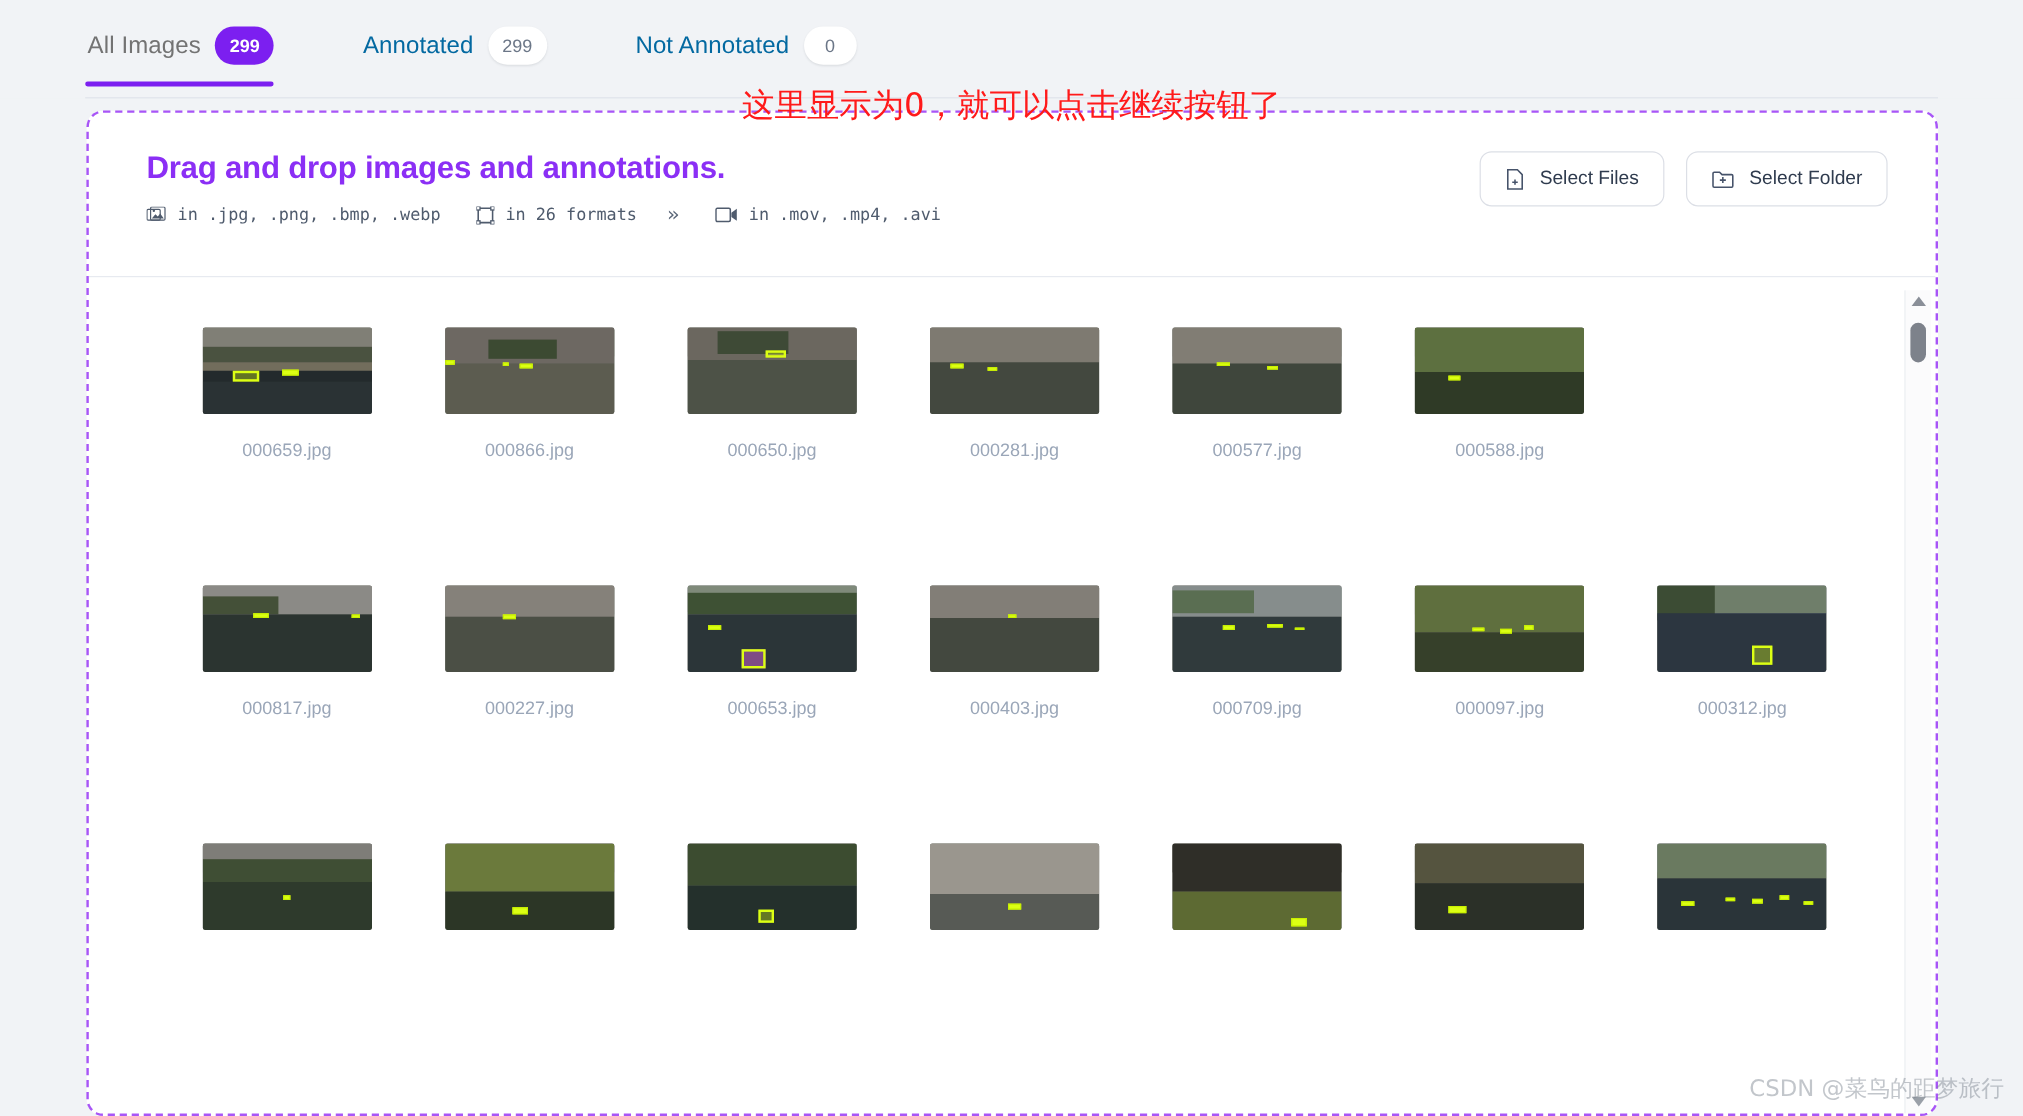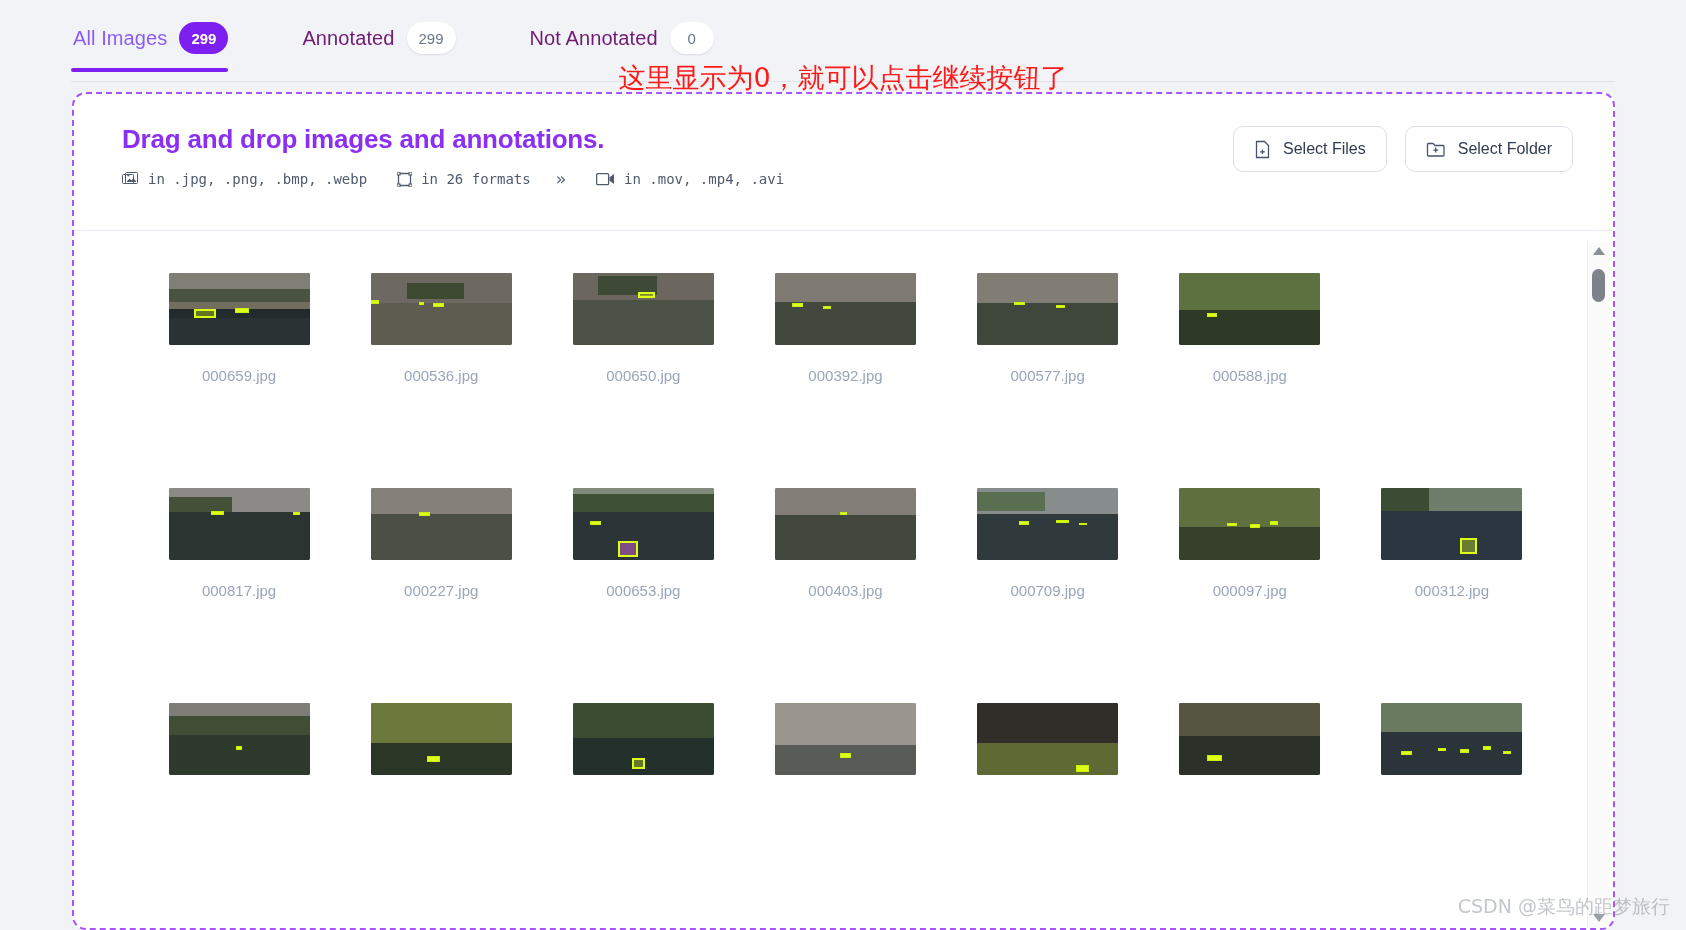--- a/index.html
+++ b/index.html
@@ -22,23 +22,23 @@
     display:flex; align-items:center; gap:0;
   }
   .tab {
     display:flex; align-items:center; gap:12px;
     padding:0 26px 18px 2px;
     cursor:pointer;
     position:relative;
   }
   .tab + .tab { margin-left:46px; }
   .tab-label {
-    font-size:20px; color:#701a75; letter-spacing:.1px;
-  }
-  .tab.active .tab-label { color:#8b5cf6; }
+    font-size:20px; color:#0369a1; letter-spacing:.1px;
+  }
+  .tab.active .tab-label { color:#737373; }
   .tab.active::after {
     content:""; position:absolute; left:0; right:26px; bottom:0;
     height:4px; background:#7c1ff0; border-radius:2px;
   }
   .badge {
     min-width:44px; height:32px; padding:0 12px;
     border-radius:16px;
     display:flex; align-items:center; justify-content:center;
     font-size:15px; font-weight:bold;
   }
@@ -47,21 +47,21 @@
     background:#ffffff; color:#6b7687; font-weight:normal;
     box-shadow:0 1px 2px rgba(18,25,40,.10);
   }
   .tabbar-rule {
     position:absolute; left:71px; right:71px; bottom:0;
     height:1px; background:#dfe3ea;
   }
 
   
   .red-note {
-    position:absolute; left:0; top:64px; width:1686px;
+    position:absolute; left:0; top:75px; width:1686px;
     text-align:center;
     color:#ff1a1a;
     font-size:27px;
     font-family:"DejaVu Sans", sans-serif;
     white-space:nowrap;
     z-index:9;
     line-height:1;
   }
 
   
@@ -300,21 +300,21 @@
       <div class="cell">
         <div class="thumb">
           <div class="sky" style="background:#7c7a72"></div>
           <div class="band" style="top:0;height:42%;background:#6d6862"></div>
           <div class="band" style="top:14%;height:22%;background:#3c4a32;left:26%;right:34%"></div>
           <div class="band" style="top:42%;height:58%;background:#5c5c50"></div>
           <div class="box" style="left:0%;top:38%;width:6%;height:5%"></div>
           <div class="box" style="left:34%;top:40%;width:4%;height:4%"></div>
           <div class="box" style="left:44%;top:42%;width:8%;height:5%"></div>
         </div>
-        <div class="fname">000536.jpg</div>
+        <div class="fname">000866.jpg</div>
       </div>
 
 
       <div class="cell">
         <div class="thumb">
           <div class="sky" style="background:#7a776f"></div>
           <div class="band" style="top:0;height:38%;background:#6b675f"></div>
           <div class="band" style="top:4%;height:26%;background:#3e4a36;left:18%;right:40%"></div>
           <div class="band" style="top:38%;height:62%;background:#4d5247"></div>
           <div class="boxo" style="left:46%;top:26%;width:12%;height:9%"></div>
@@ -323,21 +323,21 @@
       </div>
 
       <div class="cell">
         <div class="thumb">
           <div class="sky" style="background:#8a857c"></div>
           <div class="band" style="top:0;height:40%;background:#7e7a71"></div>
           <div class="band" style="top:40%;height:60%;background:#43483f"></div>
           <div class="box" style="left:12%;top:42%;width:8%;height:5%"></div>
           <div class="box" style="left:34%;top:46%;width:6%;height:4%"></div>
         </div>
-        <div class="fname">000392.jpg</div>
+        <div class="fname">000281.jpg</div>
       </div>
 
       <div class="cell">
         <div class="thumb">
           <div class="sky" style="background:#8c8880"></div>
           <div class="band" style="top:0;height:42%;background:#817d74"></div>
           <div class="band" style="top:42%;height:58%;background:#3f463c"></div>
           <div class="box" style="left:26%;top:40%;width:8%;height:5%"></div>
           <div class="box" style="left:56%;top:44%;width:6%;height:4%"></div>
         </div>

